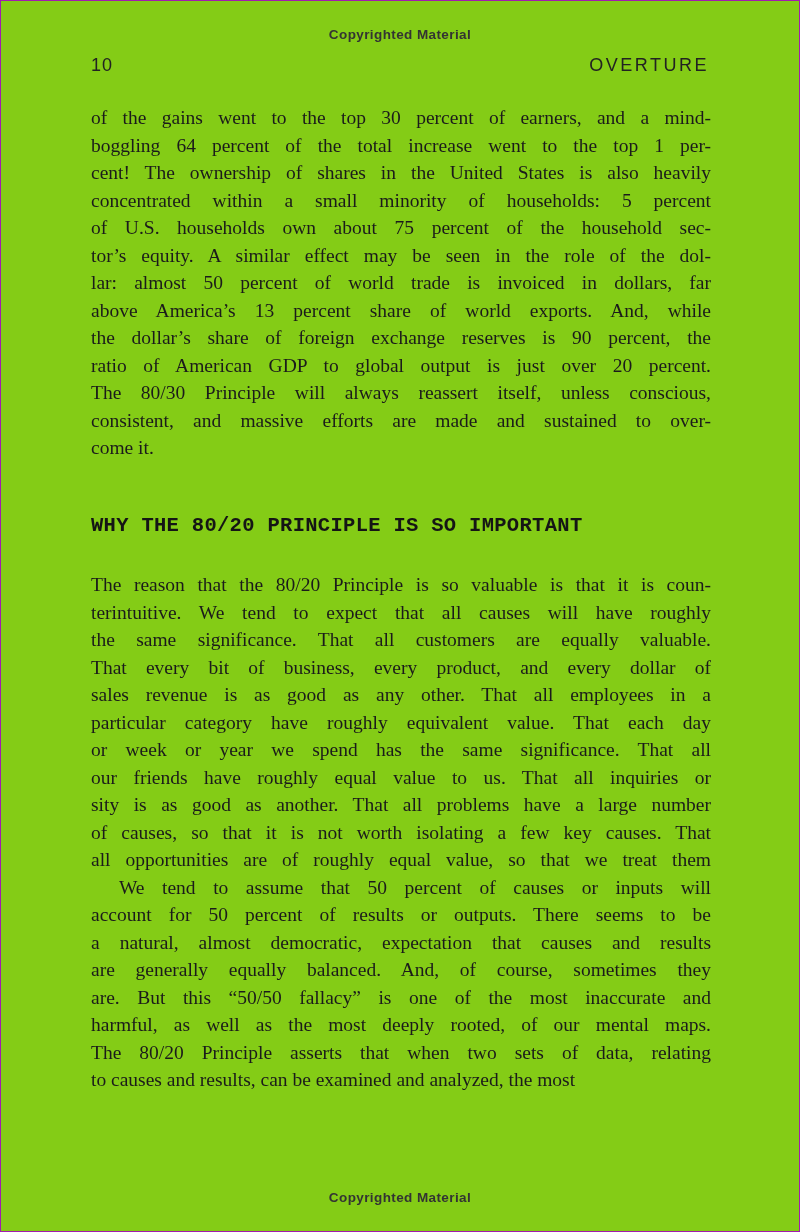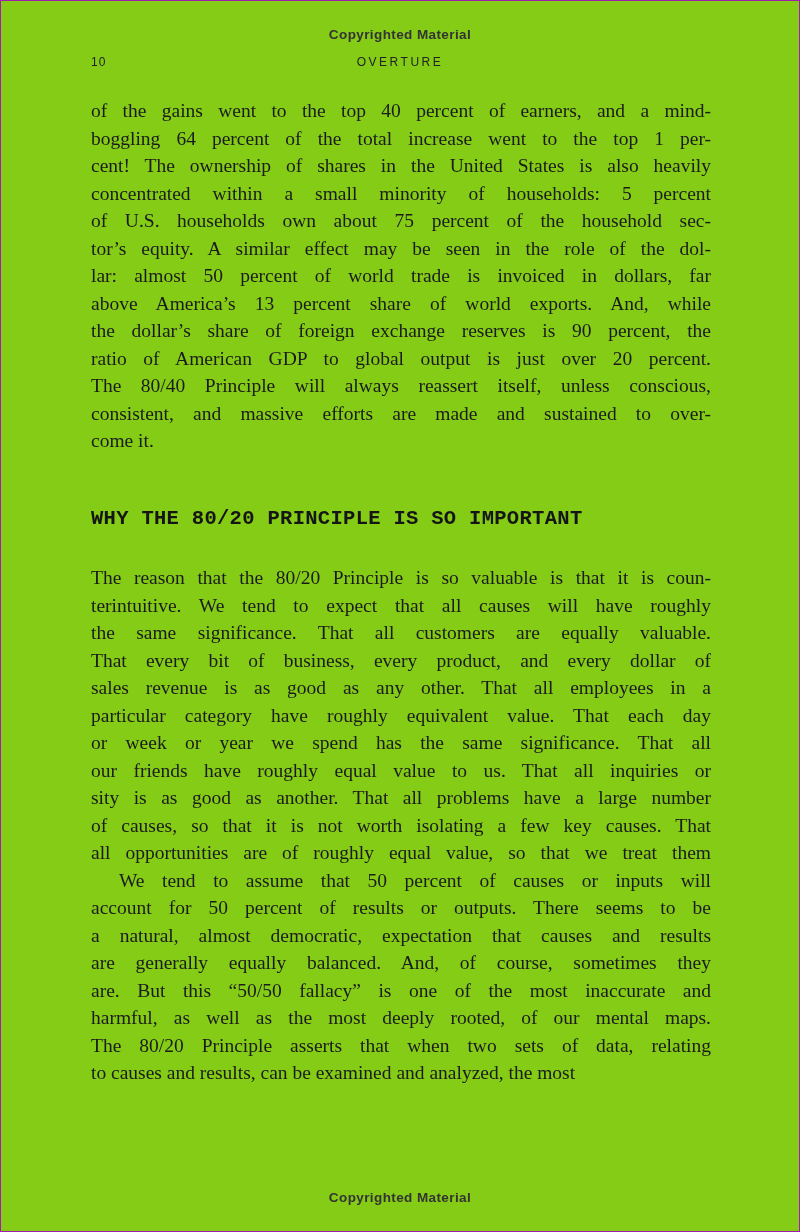--- a/index.html
+++ b/index.html
@@ -31,23 +31,23 @@
   }
   .copyright.bottom {
     position: absolute;
     left: 0;
     right: 0;
     bottom: 26px;
   }
   .running-header {
     position: relative;
     margin: 13px 90px 0 90px;
-    text-align: center;
+    text-align: right;
     font-family: "Liberation Sans", "DejaVu Sans", sans-serif;
-    font-size: 12px;
+    font-size: 18px;
     letter-spacing: 2.5px;
     color: #222222;
   }
   .page-number {
     position: absolute;
     left: 0;
     top: 0;
     letter-spacing: 1px;
   }
   .body-text {
@@ -83,31 +83,31 @@
   <div class="copyright top">Copyrighted Material</div>
 
   <div class="running-header">
     <span class="page-number">10</span>
     <span class="running-head">OVERTURE</span>
   </div>
 
   <div class="body-text">
 
     <div class="paragraph">
-        <div class="line">of the gains went to the top 40 percent of earners, and a mind-</div>
+        <div class="line">of the gains went to the top 30 percent of earners, and a mind-</div>
         <div class="line">boggling 64 percent of the total increase went to the top 1 per-</div>
         <div class="line">cent! The ownership of shares in the United States is also heavily</div>
         <div class="line">concentrated within a small minority of households: 5 percent</div>
         <div class="line">of U.S. households own about 75 percent of the household sec-</div>
         <div class="line">tor’s equity. A similar effect may be seen in the role of the dol-</div>
         <div class="line">lar: almost 50 percent of world trade is invoiced in dollars, far</div>
         <div class="line">above America’s 13 percent share of world exports. And, while</div>
         <div class="line">the dollar’s share of foreign exchange reserves is 90 percent, the</div>
         <div class="line">ratio of American GDP to global output is just over 20 percent.</div>
-        <div class="line">The 80/40 Principle will always reassert itself, unless conscious,</div>
+        <div class="line">The 80/30 Principle will always reassert itself, unless conscious,</div>
         <div class="line">consistent, and massive efforts are made and sustained to over-</div>
         <div class="line line-last">come it.</div>
       </div>
 
     <h2 class="section-heading">WHY THE 80/20 PRINCIPLE IS SO IMPORTANT</h2>
 
     <div class="paragraph">
         <div class="line">The reason that the 80/20 Principle is so valuable is that it is coun-</div>
         <div class="line">terintuitive. We tend to expect that all causes will have roughly</div>
         <div class="line">the same significance. That all customers are equally valuable.</div>

